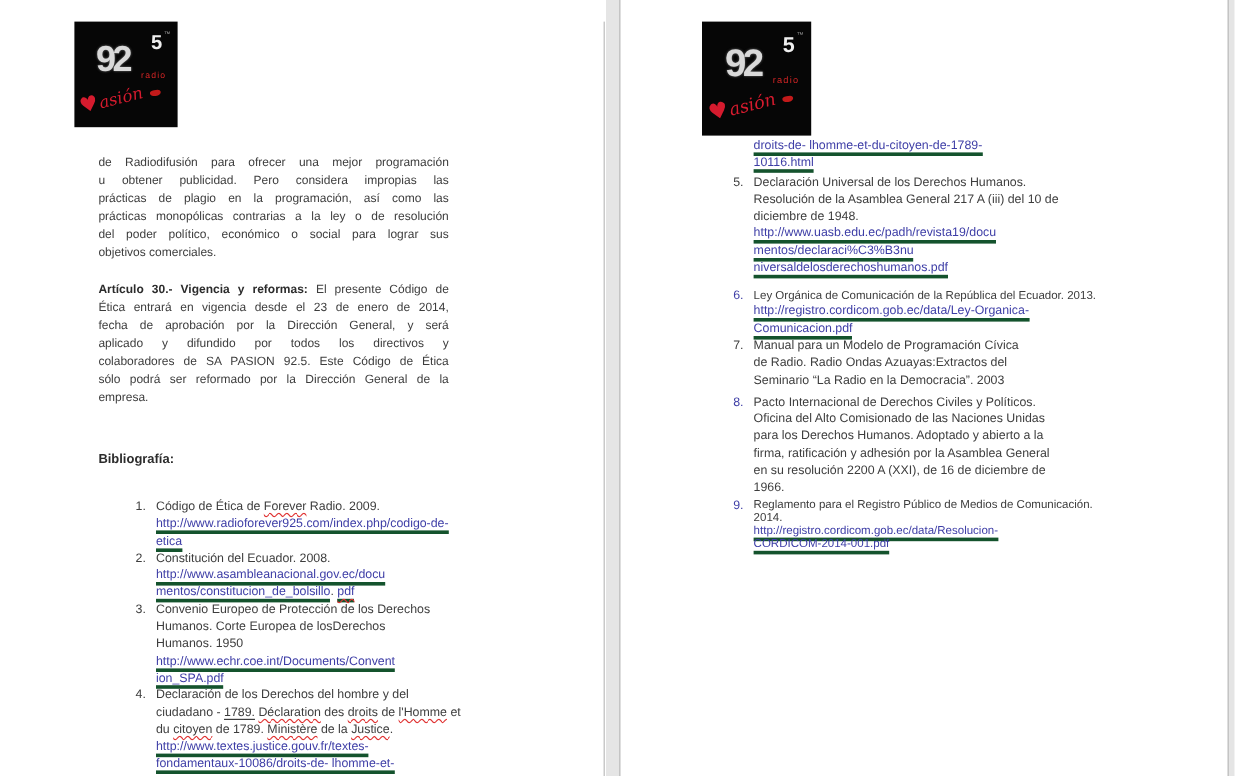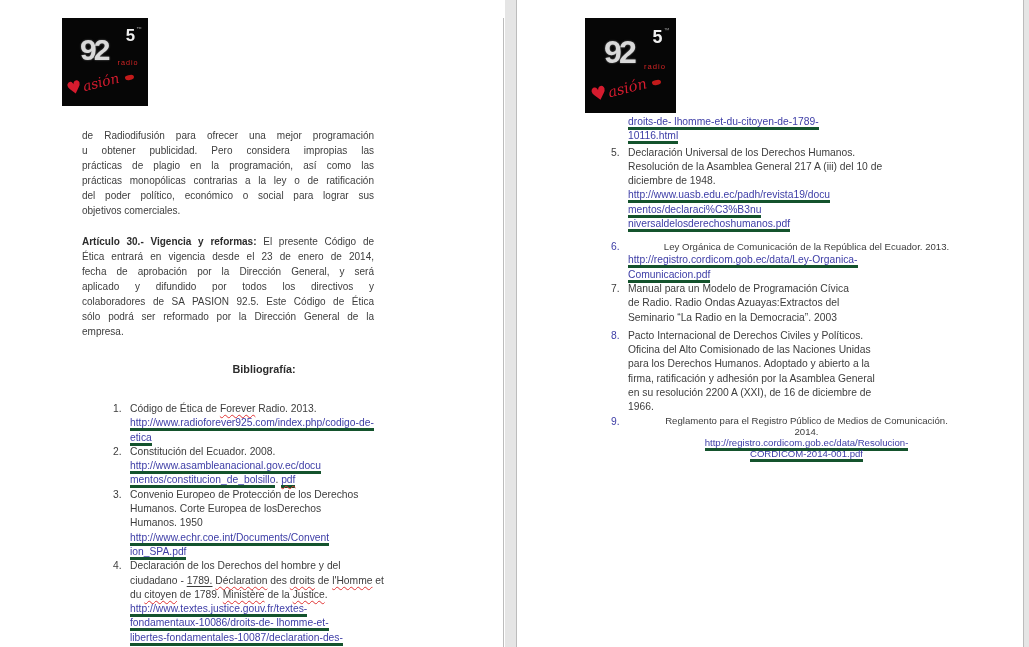--- a/index.html
+++ b/index.html
@@ -34,33 +34,33 @@
   .lg-lips { position: absolute; right: 16%; bottom: 30%; width: 9px; height: 5px;
              background: #c21a1a; border-radius: 50% 50% 60% 60%; transform: rotate(-10deg); }
 
   
   .content { position: absolute; font-size: 10.3px; }
   .content-l { left: 82px; top: 90px; width: 364px; }
   .content-r { left: 93px; top: 90px; width: 374px; }
 
   .para { width: 292px; line-height: 15px; margin-bottom: 16px; font-size: 10px; }
   .para:first-child { margin-top: 20px; }
-  .heading { font-weight: bold; color: #262626; font-size: 10.8px; line-height: 15px; margin-top: 23px; text-align: center; }
+  .heading { font-weight: bold; color: #262626; font-size: 10.8px; line-height: 15px; margin-top: 37px; }
   .line { min-height: 1em; }
   .line.j { text-align: justify; text-align-last: justify; }
 
   .list { margin-top: 25px; }
   .item { display: flex; line-height: 14.3px; }
   .item .num { flex: none; width: 17px; margin-left: 31px; }
   .content-r .item .num { margin-left: 0; }
   .item .itxt { flex: 1; min-width: 0; }
   .num.bluenum { color: #3d3da6; }
   .item.tight .line { line-height: 11px; }
 
-  .sm { font-size: 9.6px; line-height: 13px; text-align: center; }
+  .sm { font-size: 9.6px; line-height: 13px; }
 
   .b  { font-weight: bold; color: #2c2c2c; }
   .l  { color: #3d3da6; border-bottom: 3px solid #14532d; cursor: pointer; }
   .sp { text-decoration-line: underline; text-decoration-style: wavy;
         text-decoration-color: #e03434; text-decoration-thickness: 1px; text-underline-offset: 2px; }
   .gr { text-decoration-line: underline; text-decoration-style: wavy;
         text-decoration-color: #3a66d0; text-decoration-thickness: 1px; text-underline-offset: 2px; text-decoration: underline; }
 </style>
 </head>
 <body>
@@ -74,41 +74,41 @@
       <span class="lg-tm">™</span>
       <span class="lg-radio">radio</span>
       <span class="lg-lips"></span>
       <span class="lg-script"><span class="heart">♥</span><span>asión</span></span>
     </div>
     <div class="content content-l" id="page0">
         <div class="para">
           <div class="line j"><span>de Radiodifusión para ofrecer una mejor programación</span></div>
           <div class="line j"><span>u obtener publicidad. Pero considera impropias las</span></div>
           <div class="line j"><span>prácticas de plagio en la programación, así como las</span></div>
-          <div class="line j"><span>prácticas monopólicas contrarias a la ley o de ratificación</span></div>
+          <div class="line j"><span>prácticas monopólicas contrarias a la ley o de resolución</span></div>
           <div class="line j"><span>del poder político, económico o social para lograr sus</span></div>
           <div class="line"><span>objetivos comerciales.</span></div>
         </div>
         <div class="para">
           <div class="line j"><span class="b">Artículo 30.- Vigencia y reformas:</span><span> El presente Código de</span></div>
           <div class="line j"><span>Ética entrará en vigencia desde el 23 de enero de 2014,</span></div>
           <div class="line j"><span>fecha de aprobación por la Dirección General, y será</span></div>
           <div class="line j"><span>aplicado y difundido por todos los directivos y</span></div>
           <div class="line j"><span>colaboradores de SA PASION 92.5. Este Código de Ética</span></div>
           <div class="line j"><span>sólo podrá ser reformado por la Dirección General de la</span></div>
           <div class="line"><span>empresa.</span></div>
         </div>
         <div class="heading">
           <div class="line"><span class="b">Bibliografía:</span></div>
         </div>
         <div class="list">
           <div class="item">
             <span class="num">1.</span>
             <div class="itxt">
-              <div class="line"><span>Código de Ética de </span><span class="sp">Forever</span><span> Radio. 2013.</span></div>
+              <div class="line"><span>Código de Ética de </span><span class="sp">Forever</span><span> Radio. 2009.</span></div>
               <div class="line"><span class="l">http://www.radioforever925.com/index.php/codigo-de-</span></div>
               <div class="line"><span class="l">etica</span></div>
             </div>
           </div>
           <div class="item">
             <span class="num">2.</span>
             <div class="itxt">
               <div class="line"><span>Constitución del Ecuador. 2008.</span></div>
               <div class="line"><span class="l">http://www.asambleanacional.gov.ec/docu</span></div>
               <div class="line"><span class="l">mentos/constitucion_de_bolsillo</span><span>. </span><span class="l sp">pdf</span></div>

